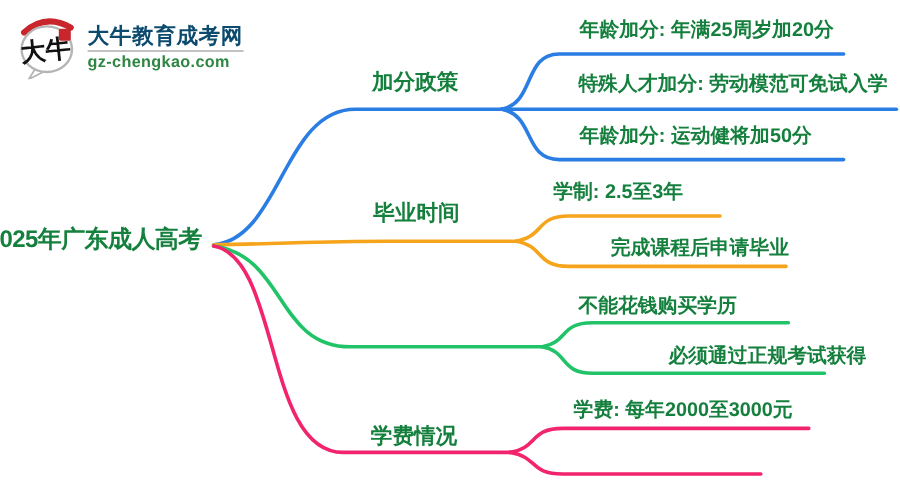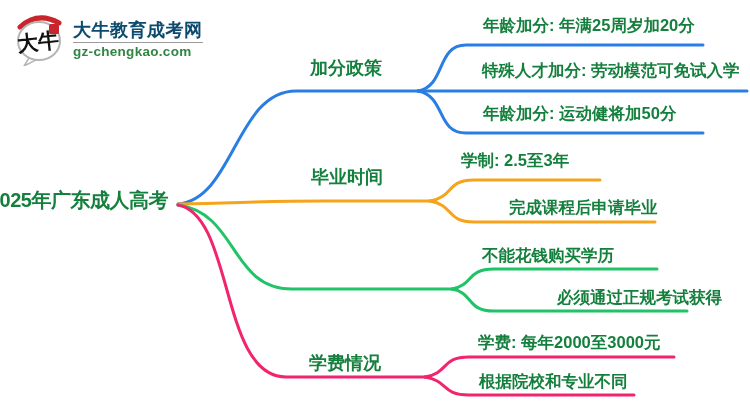--- a/index.html
+++ b/index.html
@@ -68,15 +68,14 @@
   <div class="node branch-label" style="left:309px;top:353px;">学费情况</div>
 
   <div class="node leaf-label" style="left:483px;top:16px;">年龄加分: 年满25周岁加20分</div>
   <div class="node leaf-label" style="left:482px;top:61px;">特殊人才加分: 劳动模范可免试入学</div>
   <div class="node leaf-label" style="left:483px;top:104px;">年龄加分: 运动健将加50分</div>
   <div class="node leaf-label" style="left:461px;top:151px;">学制: 2.5至3年</div>
   <div class="node leaf-label" style="left:481px;top:198px;margin-left:28px;">完成课程后申请毕业</div>
   <div class="node leaf-label" style="left:482px;top:246px;text-align:center;">不能花钱购买学历</div>
   <div class="node leaf-label" style="left:509px;top:288px;margin-left:48px;">必须通过正规考试获得</div>
   <div class="node leaf-label" style="left:478px;top:333px;">学费: 每年2000至3000元</div>
-  <div class="node leaf-label" style="left:479px;top:372px;">根据院校和专业不同</div>
 
 </div>
 
 </body></html>

